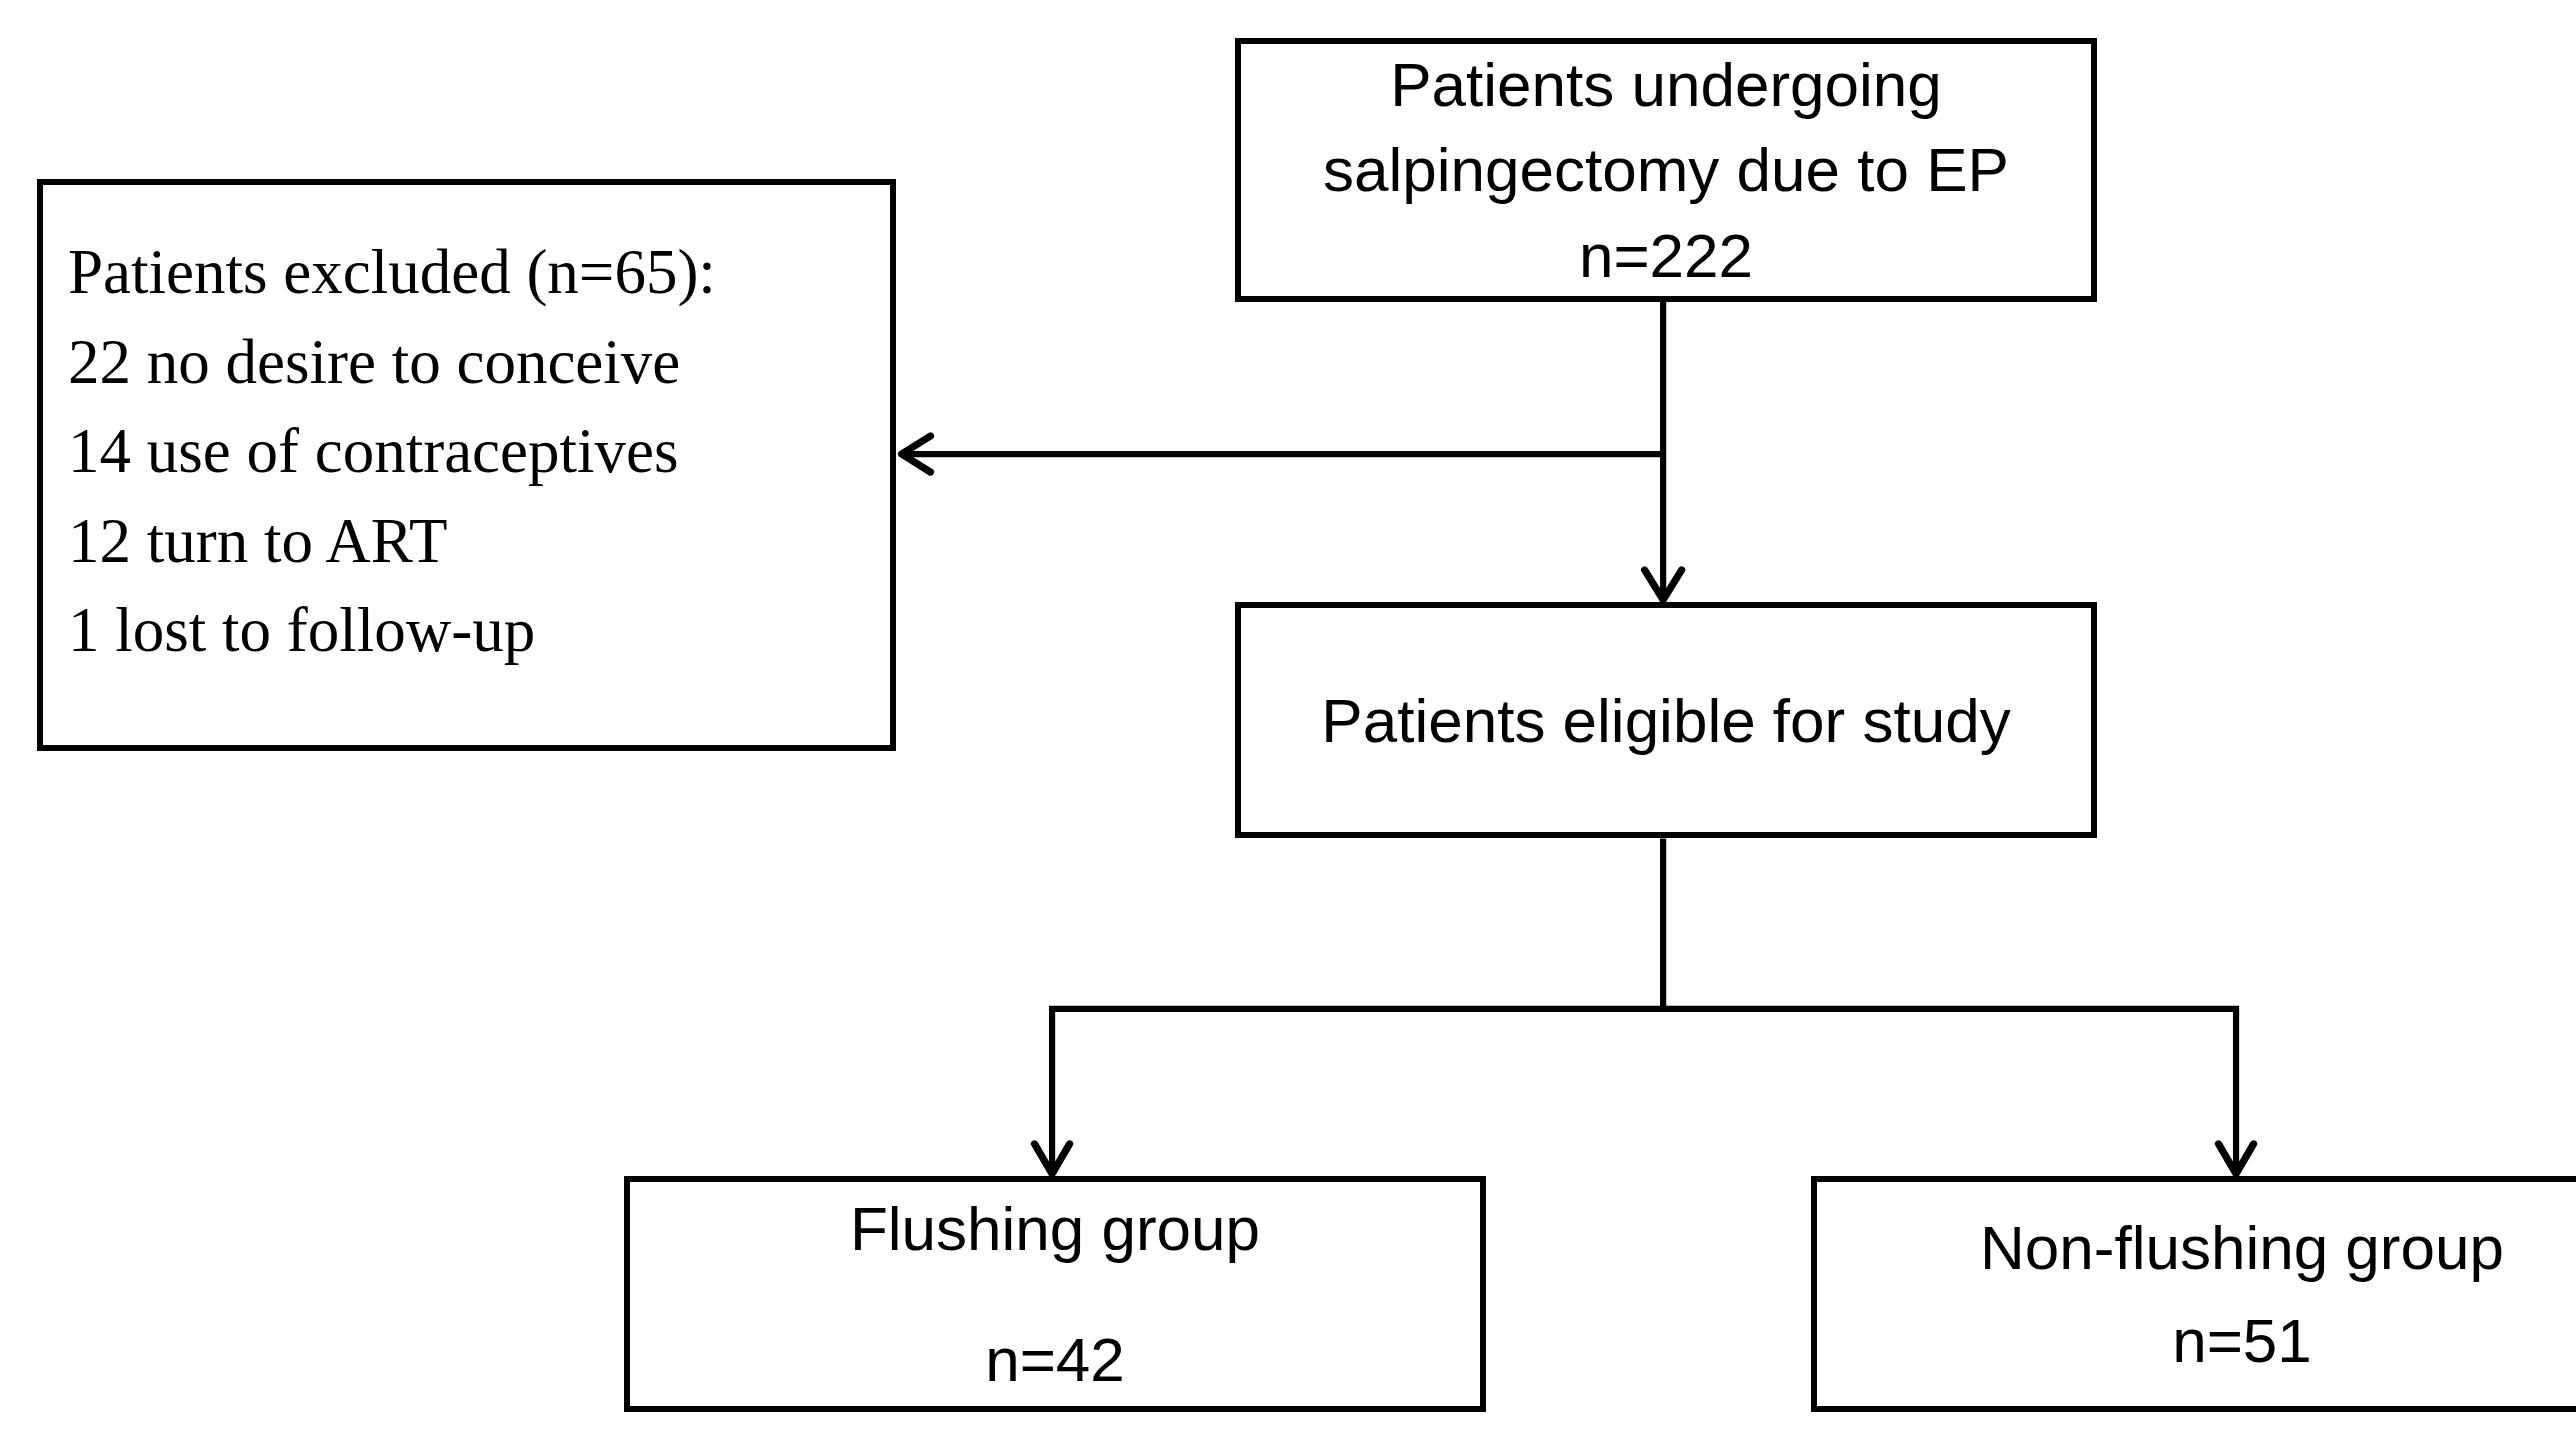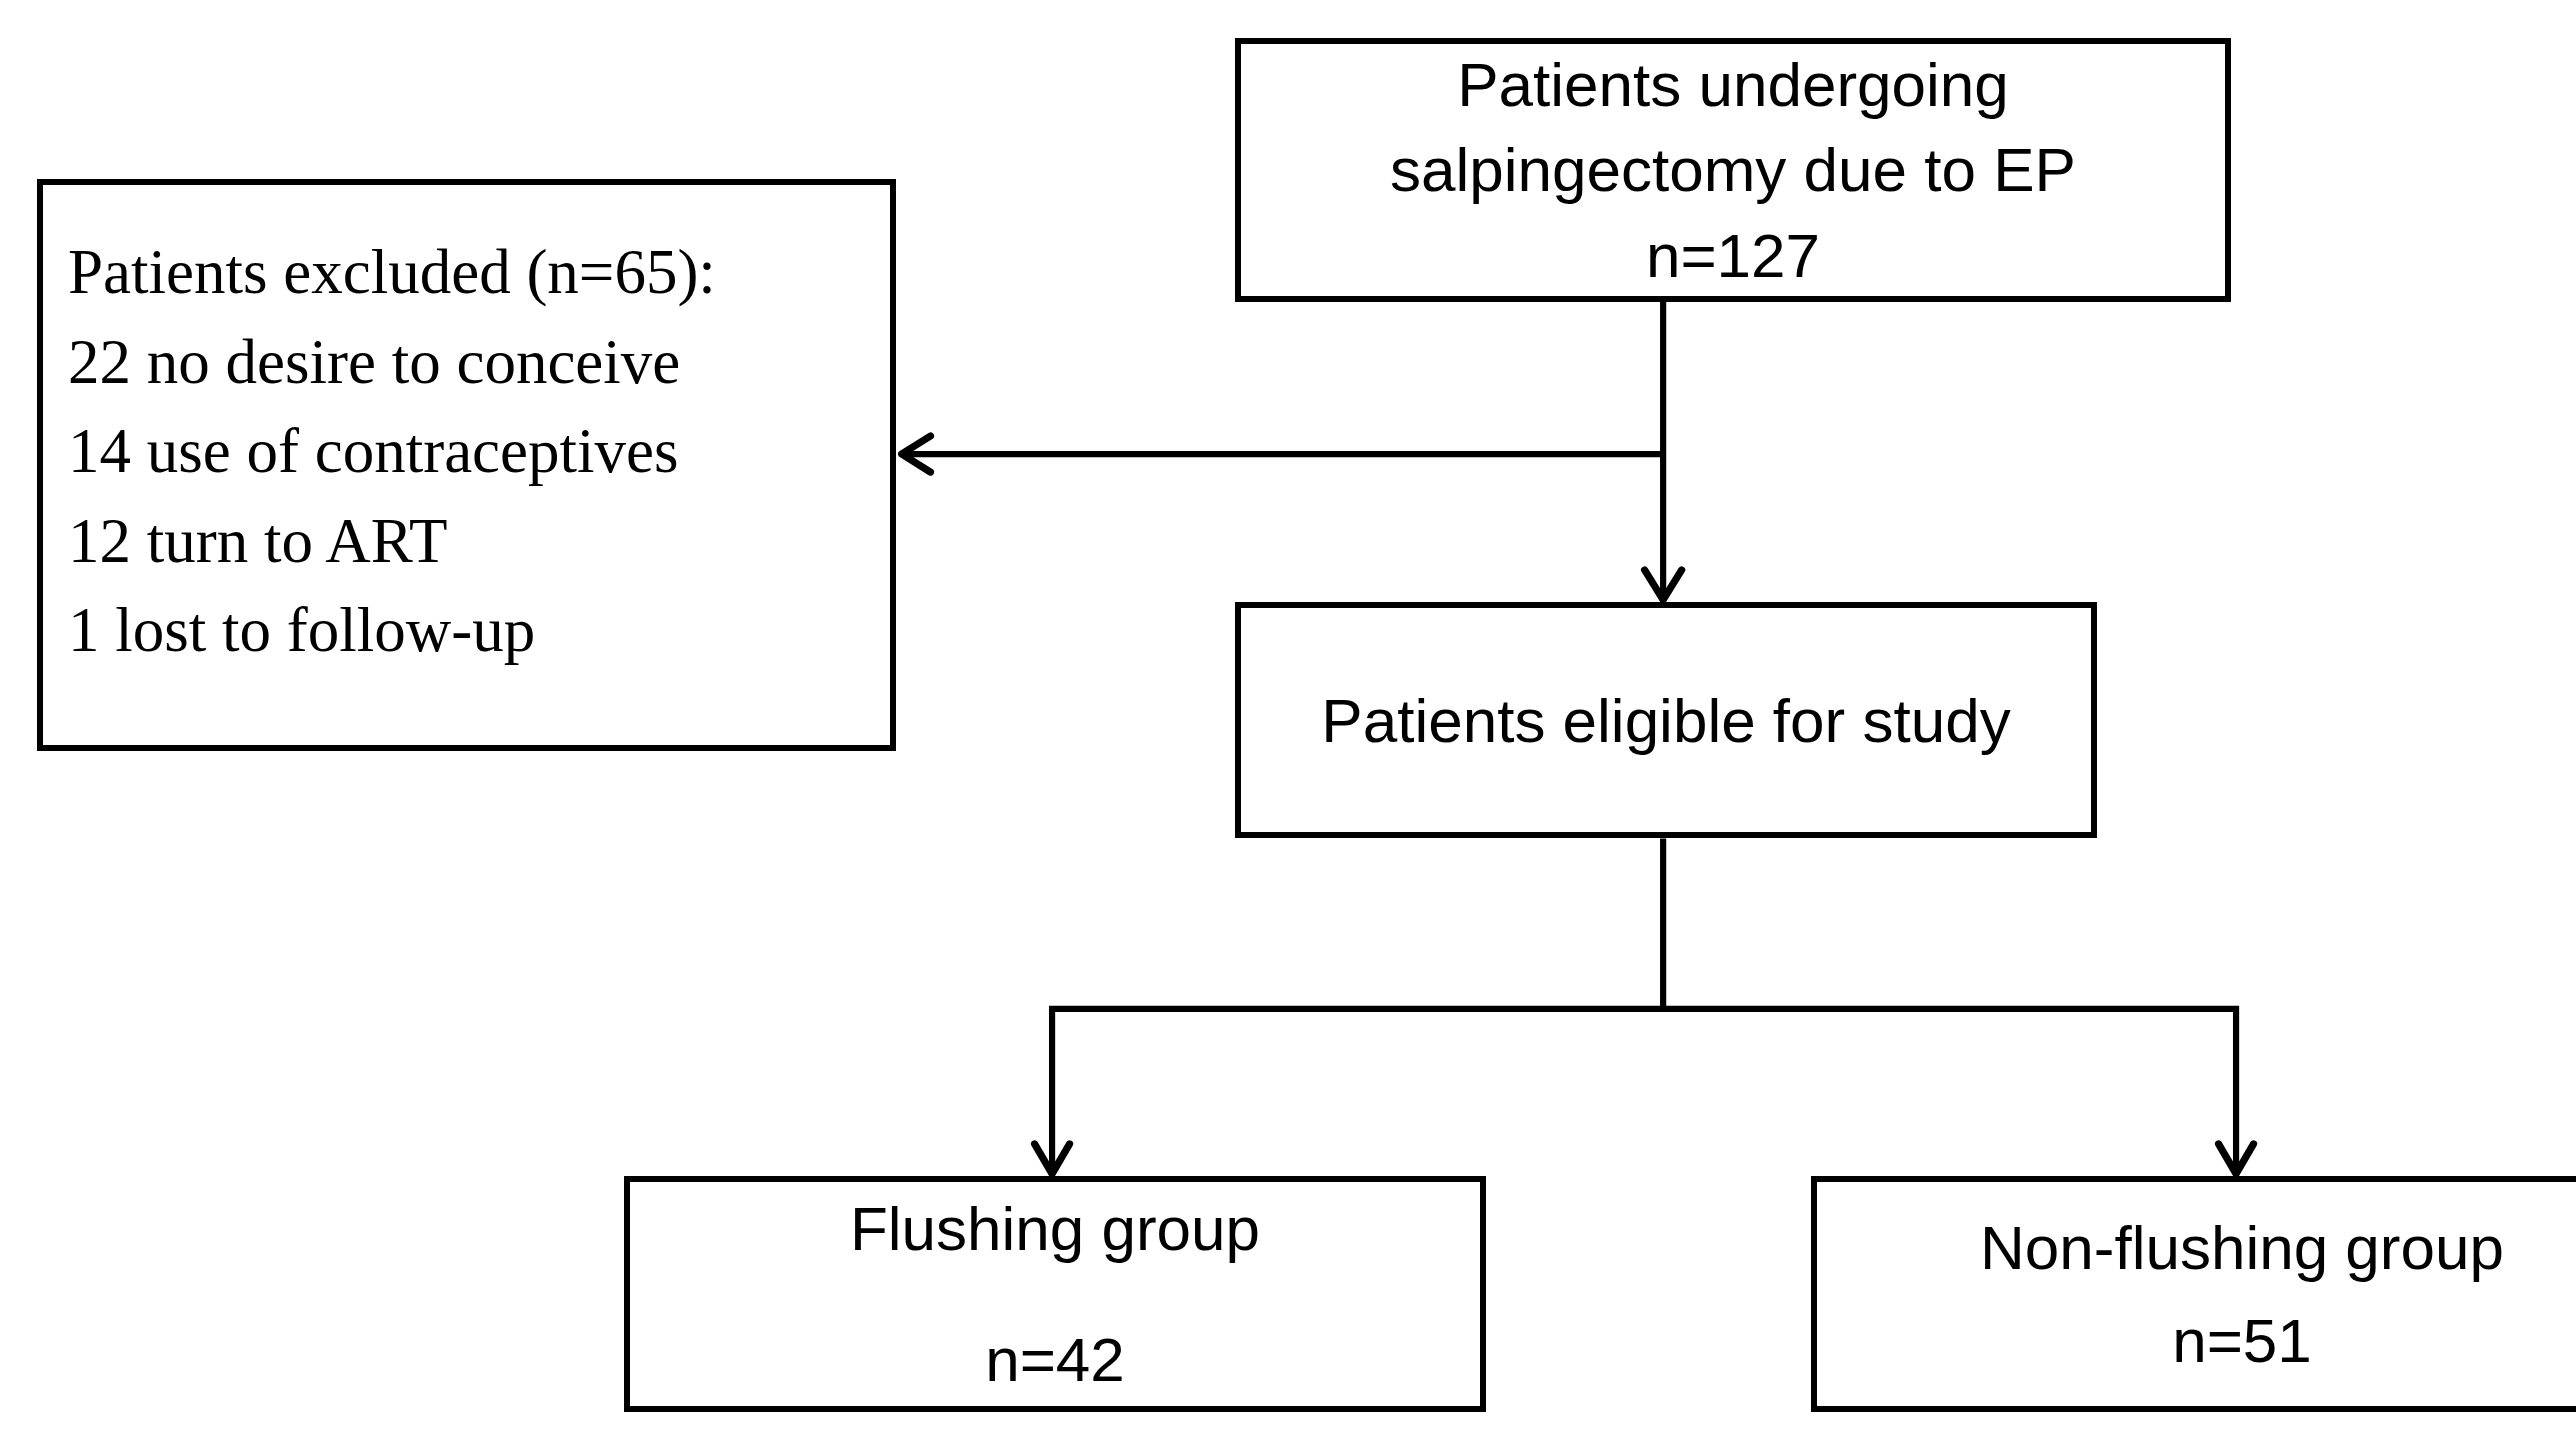--- a/index.html
+++ b/index.html
@@ -44,21 +44,21 @@
     line-height: 1.5;
   }
   .serif {
     font-family: "Liberation Serif", "DejaVu Serif", serif;
     font-size: 63px;
     text-align: left;
     line-height: 1.42;
     padding: 0 21px 26px 25px;
   }
   
-  #node-source       { left: 1235px; top:   38px; width: 996px; height:  264px; }
+  #node-source       { left: 1235px; top:   38px; width: 862px; height:  264px; }
   #node-excluded     { left:   37px; top:  179px; width: 859px; height: 572px; }
   #node-eligible     { left: 1235px; top: 602px; width: 862px; height:  236px; justify-content: center; }
   #node-flushing     { left: 624px; top: 1176px; width: 862px; height:  236px; justify-content: space-between; }
   #node-non-flushing { left: 1811px; top: 1176px; width: 862px; height:  236px; }
 </style>
 </head>
 <body>
 
 <div id="stage">
 
@@ -73,21 +73,21 @@
       <polyline points="3192,1106 3228,1164 3264,1106"></polyline>
       <polyline points="1806,846 1750,881 1806,916"></polyline>
       <polyline points="2008,2220 2042,2278 2076,2220"></polyline>
       <polyline points="4306,2220 4340,2278 4374,2220"></polyline>
     </g>
   </svg>
 
   <div class="node sans" id="node-source">
     <div class="ln">Patients undergoing</div>
     <div class="ln">salpingectomy due to EP</div>
-    <div class="ln">n=127</div>
+    <div class="ln">n=222</div>
   </div>
 
   <div class="node serif" id="node-excluded">
     <div class="ln">Patients excluded (n=65):</div>
     <div class="ln">22 no desire to conceive</div>
     <div class="ln">14 use of contraceptives</div>
     <div class="ln">12 turn to ART</div>
     <div class="ln">1 lost to follow-up</div>
   </div>
 

